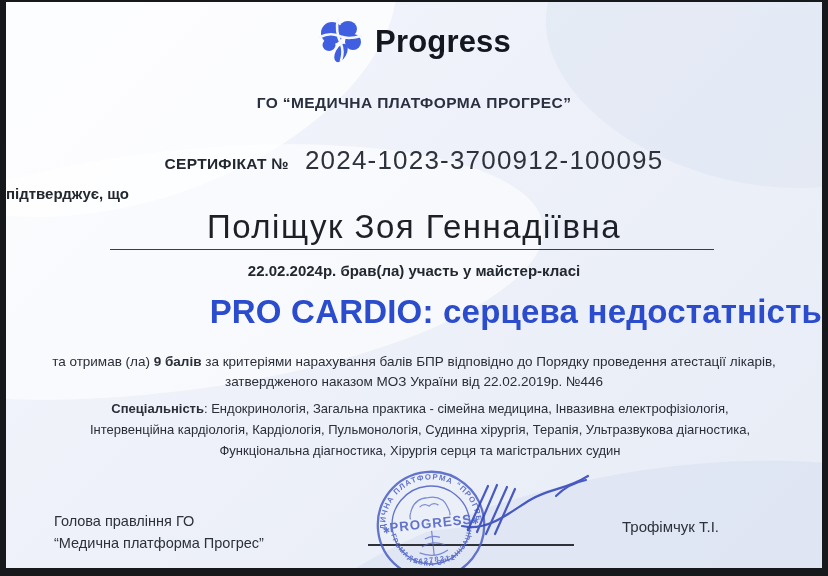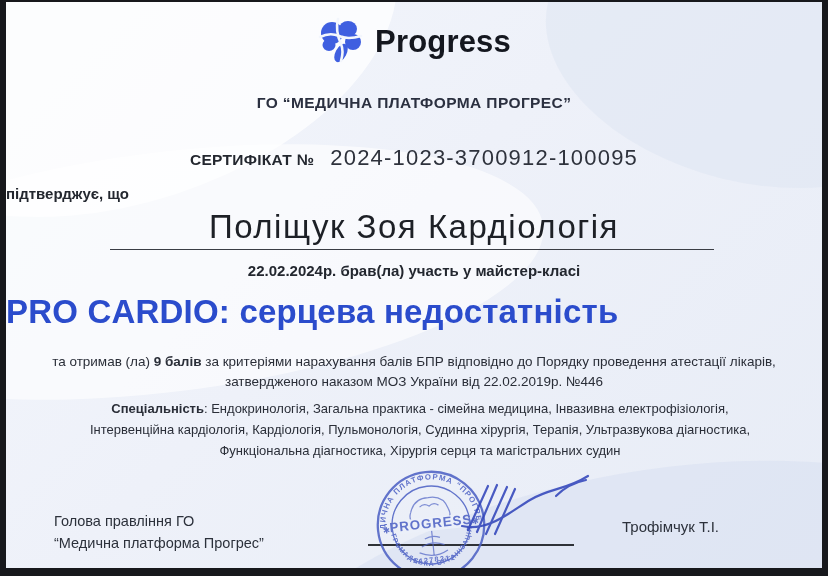--- a/index.html
+++ b/index.html
@@ -25,34 +25,34 @@
 
   
   .logo-row{position:absolute;top:14px;left:0;width:100%;display:flex;justify-content:center;align-items:center;gap:10px;}
   .logo-text{font-size:31px;font-weight:700;color:#14171f;letter-spacing:.2px;}
 
   .org-line{position:absolute;top:92px;width:100%;text-align:center;
     font-size:15.5px;font-weight:700;color:#2b3040;letter-spacing:.4px;}
 
   .cert-row{position:absolute;top:143px;width:100%;display:flex;justify-content:center;align-items:baseline;gap:16px;}
   .cert-label{font-size:15.5px;font-weight:700;color:#23272f;letter-spacing:.3px;text-align:center;}
-  .cert-number{font-size:22px;font-weight:300;color:#2e323c;letter-spacing:1.2px;}
+  .cert-number{font-size:26px;font-weight:300;color:#2e323c;letter-spacing:1.2px;}
 
   .confirms-line{position:absolute;top:183px;width:100%;text-align:left;
     font-size:15px;font-weight:700;color:#23272f;}
 
   .recipient-name{position:absolute;top:206px;width:100%;text-align:center;
     font-size:33px;font-weight:300;color:#1d2026;letter-spacing:1.5px;}
 
   .name-underline{position:absolute;top:247px;left:104px;width:604px;height:1px;background:#3a3d44;}
 
   .event-line{position:absolute;top:260px;width:100%;text-align:center;
     font-size:15px;font-weight:700;color:#23272f;}
 
-  .course-title{position:absolute;top:291px;width:100%;text-align:left;
+  .course-title{position:absolute;top:291px;width:100%;text-align:right;
     font-size:33px;font-weight:800;color:#2b4ccc;letter-spacing:.2px;}
 
   .award-para{position:absolute;top:350px;left:42px;width:732px;text-align:center;
     font-size:13.5px;color:#2a2e38;line-height:1.45;}
   .award-para b{font-weight:700;}
 
   .spec-para{position:absolute;top:397px;left:72px;width:684px;text-align:center;
     font-size:13px;color:#2a2e38;line-height:1.6;}
   .spec-para b{font-weight:700;margin-top:18px;}
 
@@ -100,21 +100,21 @@
 
     <div class="org-line">ГО “МЕДИЧНА ПЛАТФОРМА ПРОГРЕС”</div>
 
     <div class="cert-row">
       <span class="cert-label">СЕРТИФІКАТ №</span>
       <span class="cert-number">2024-1023-3700912-100095</span>
     </div>
 
     <div class="confirms-line">підтверджує, що</div>
 
-    <div class="recipient-name">Поліщук Зоя Кардіологія</div>
+    <div class="recipient-name">Поліщук Зоя Геннадіївна</div>
     <div class="name-underline"></div>
 
     <div class="event-line">22.02.2024р. брав(ла) участь у майстер-класі</div>
 
     <div class="course-title">PRO CARDIO: серцева недостатність</div>
 
     <div class="award-para"><span>та отримав (ла) </span><b>9 балів</b><span> за критеріями нарахування балів БПР відповідно до Порядку проведення атестації лікарів, затвердженого наказом МОЗ України від 22.02.2019р. №446</span></div>
 
     <div class="spec-para"><b>Спеціальність</b><span>: Ендокринологія, Загальна практика - сімейна медицина, Інвазивна електрофізіологія, Інтервенційна кардіологія, Кардіологія, Пульмонологія, Судинна хірургія, Терапія, Ультразвукова діагностика, Функціональна діагностика, Хірургія серця та магістральних судин</span></div>
 

